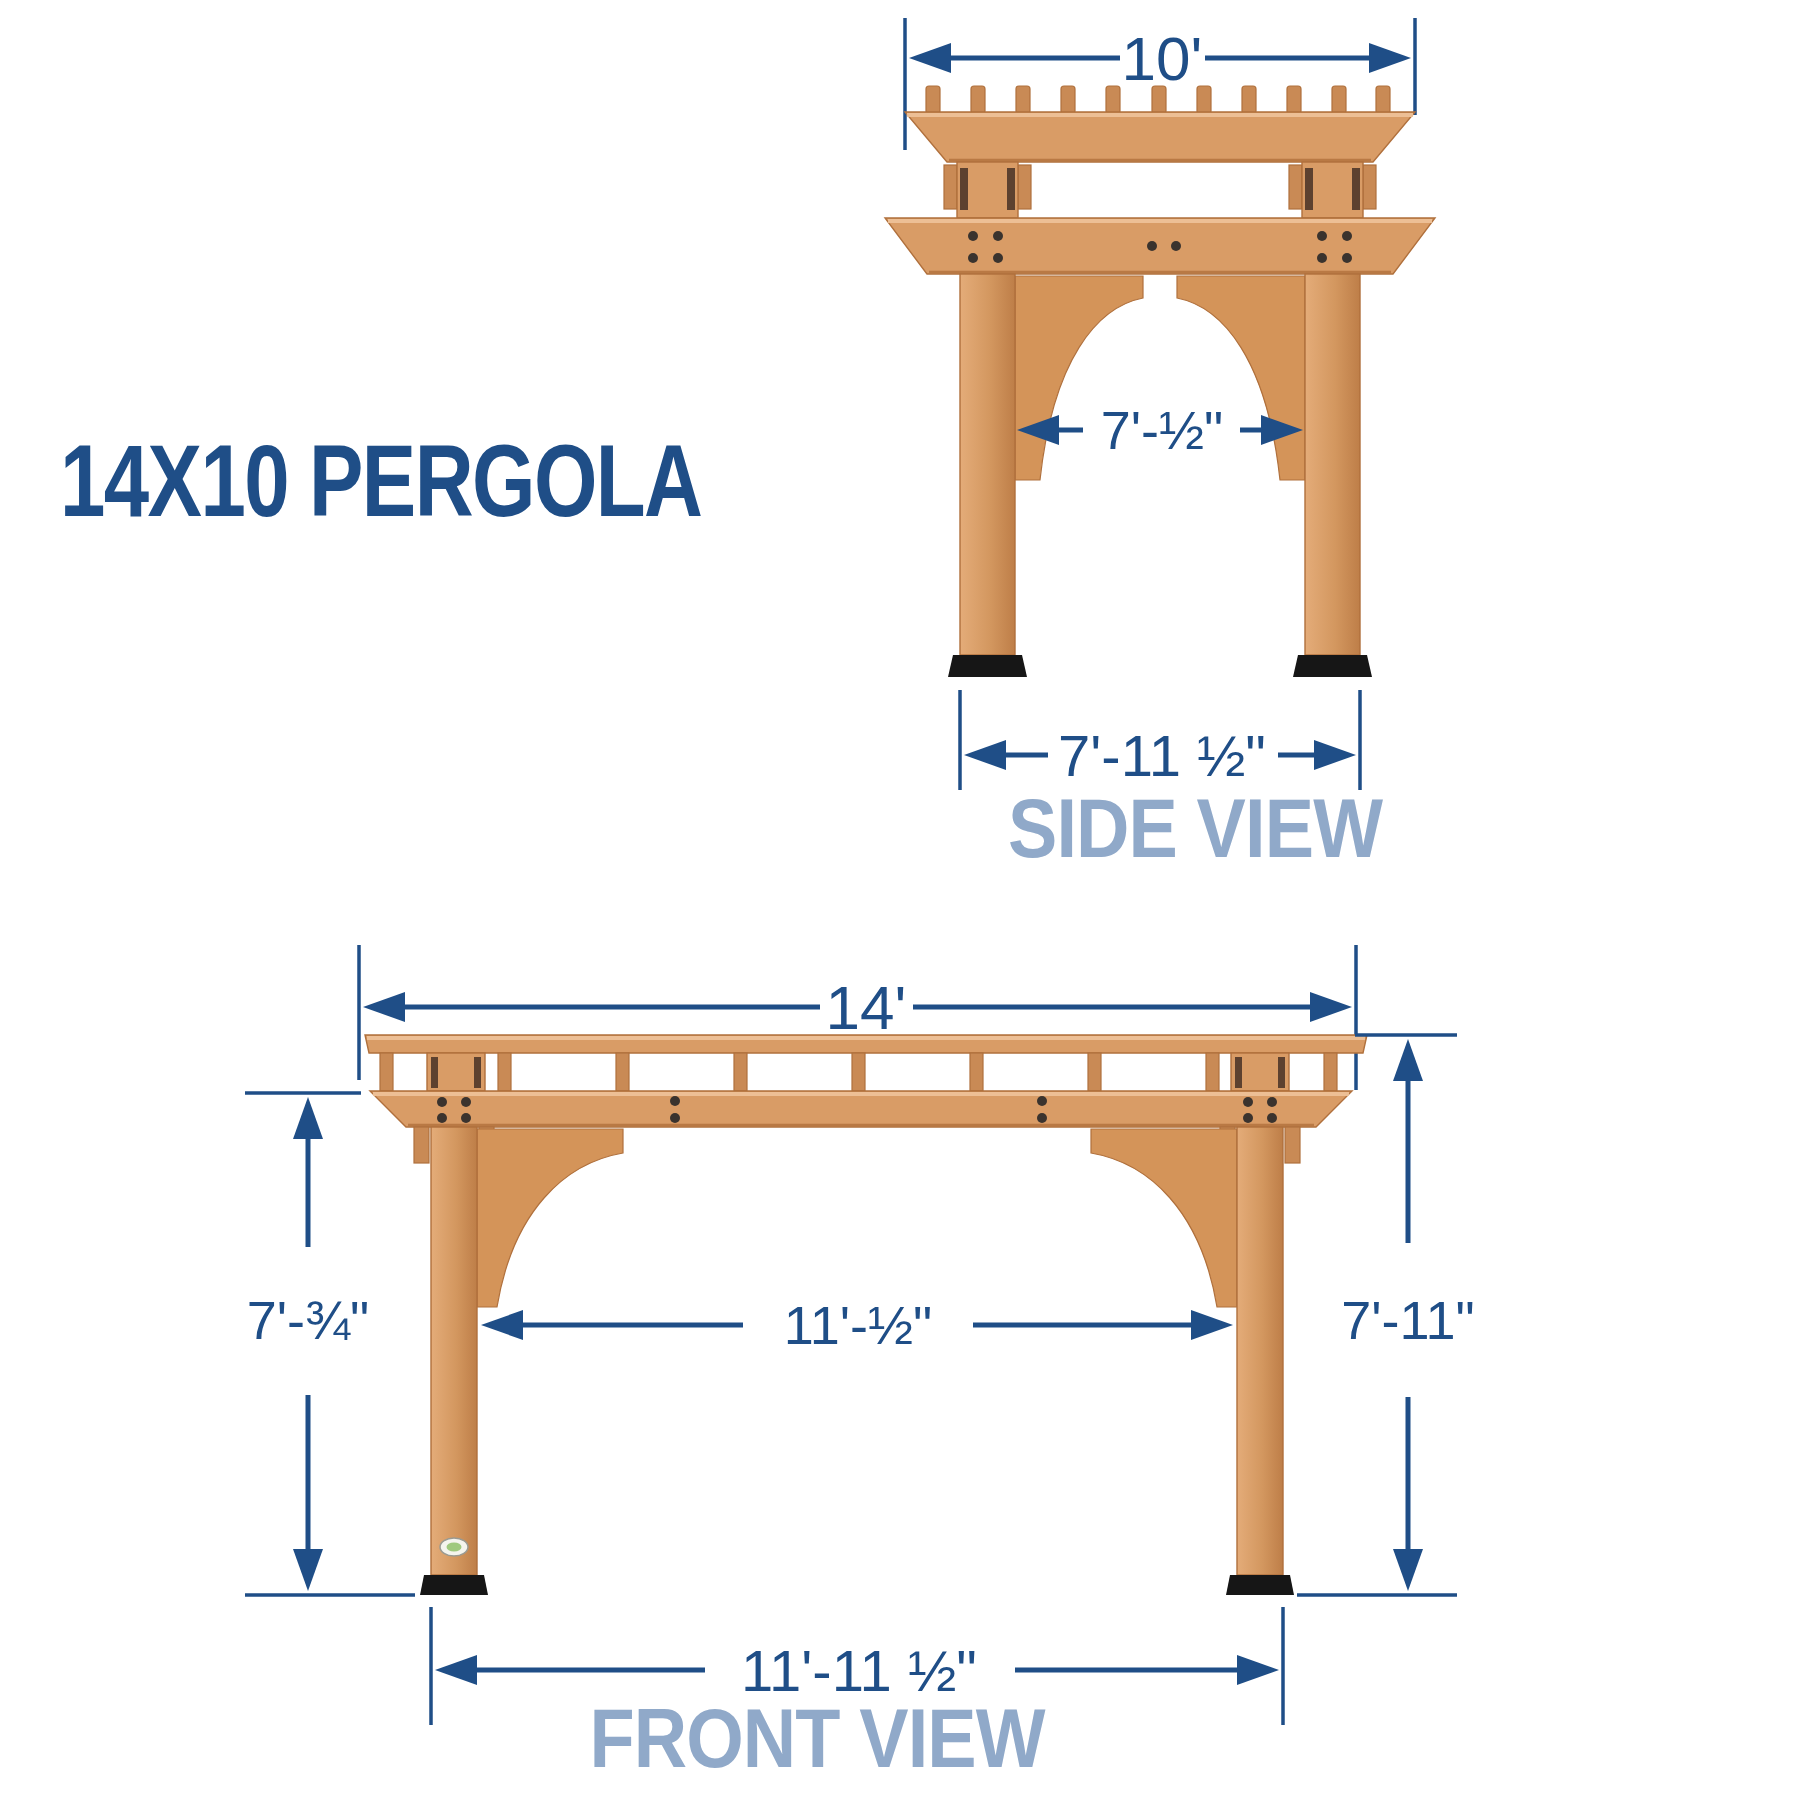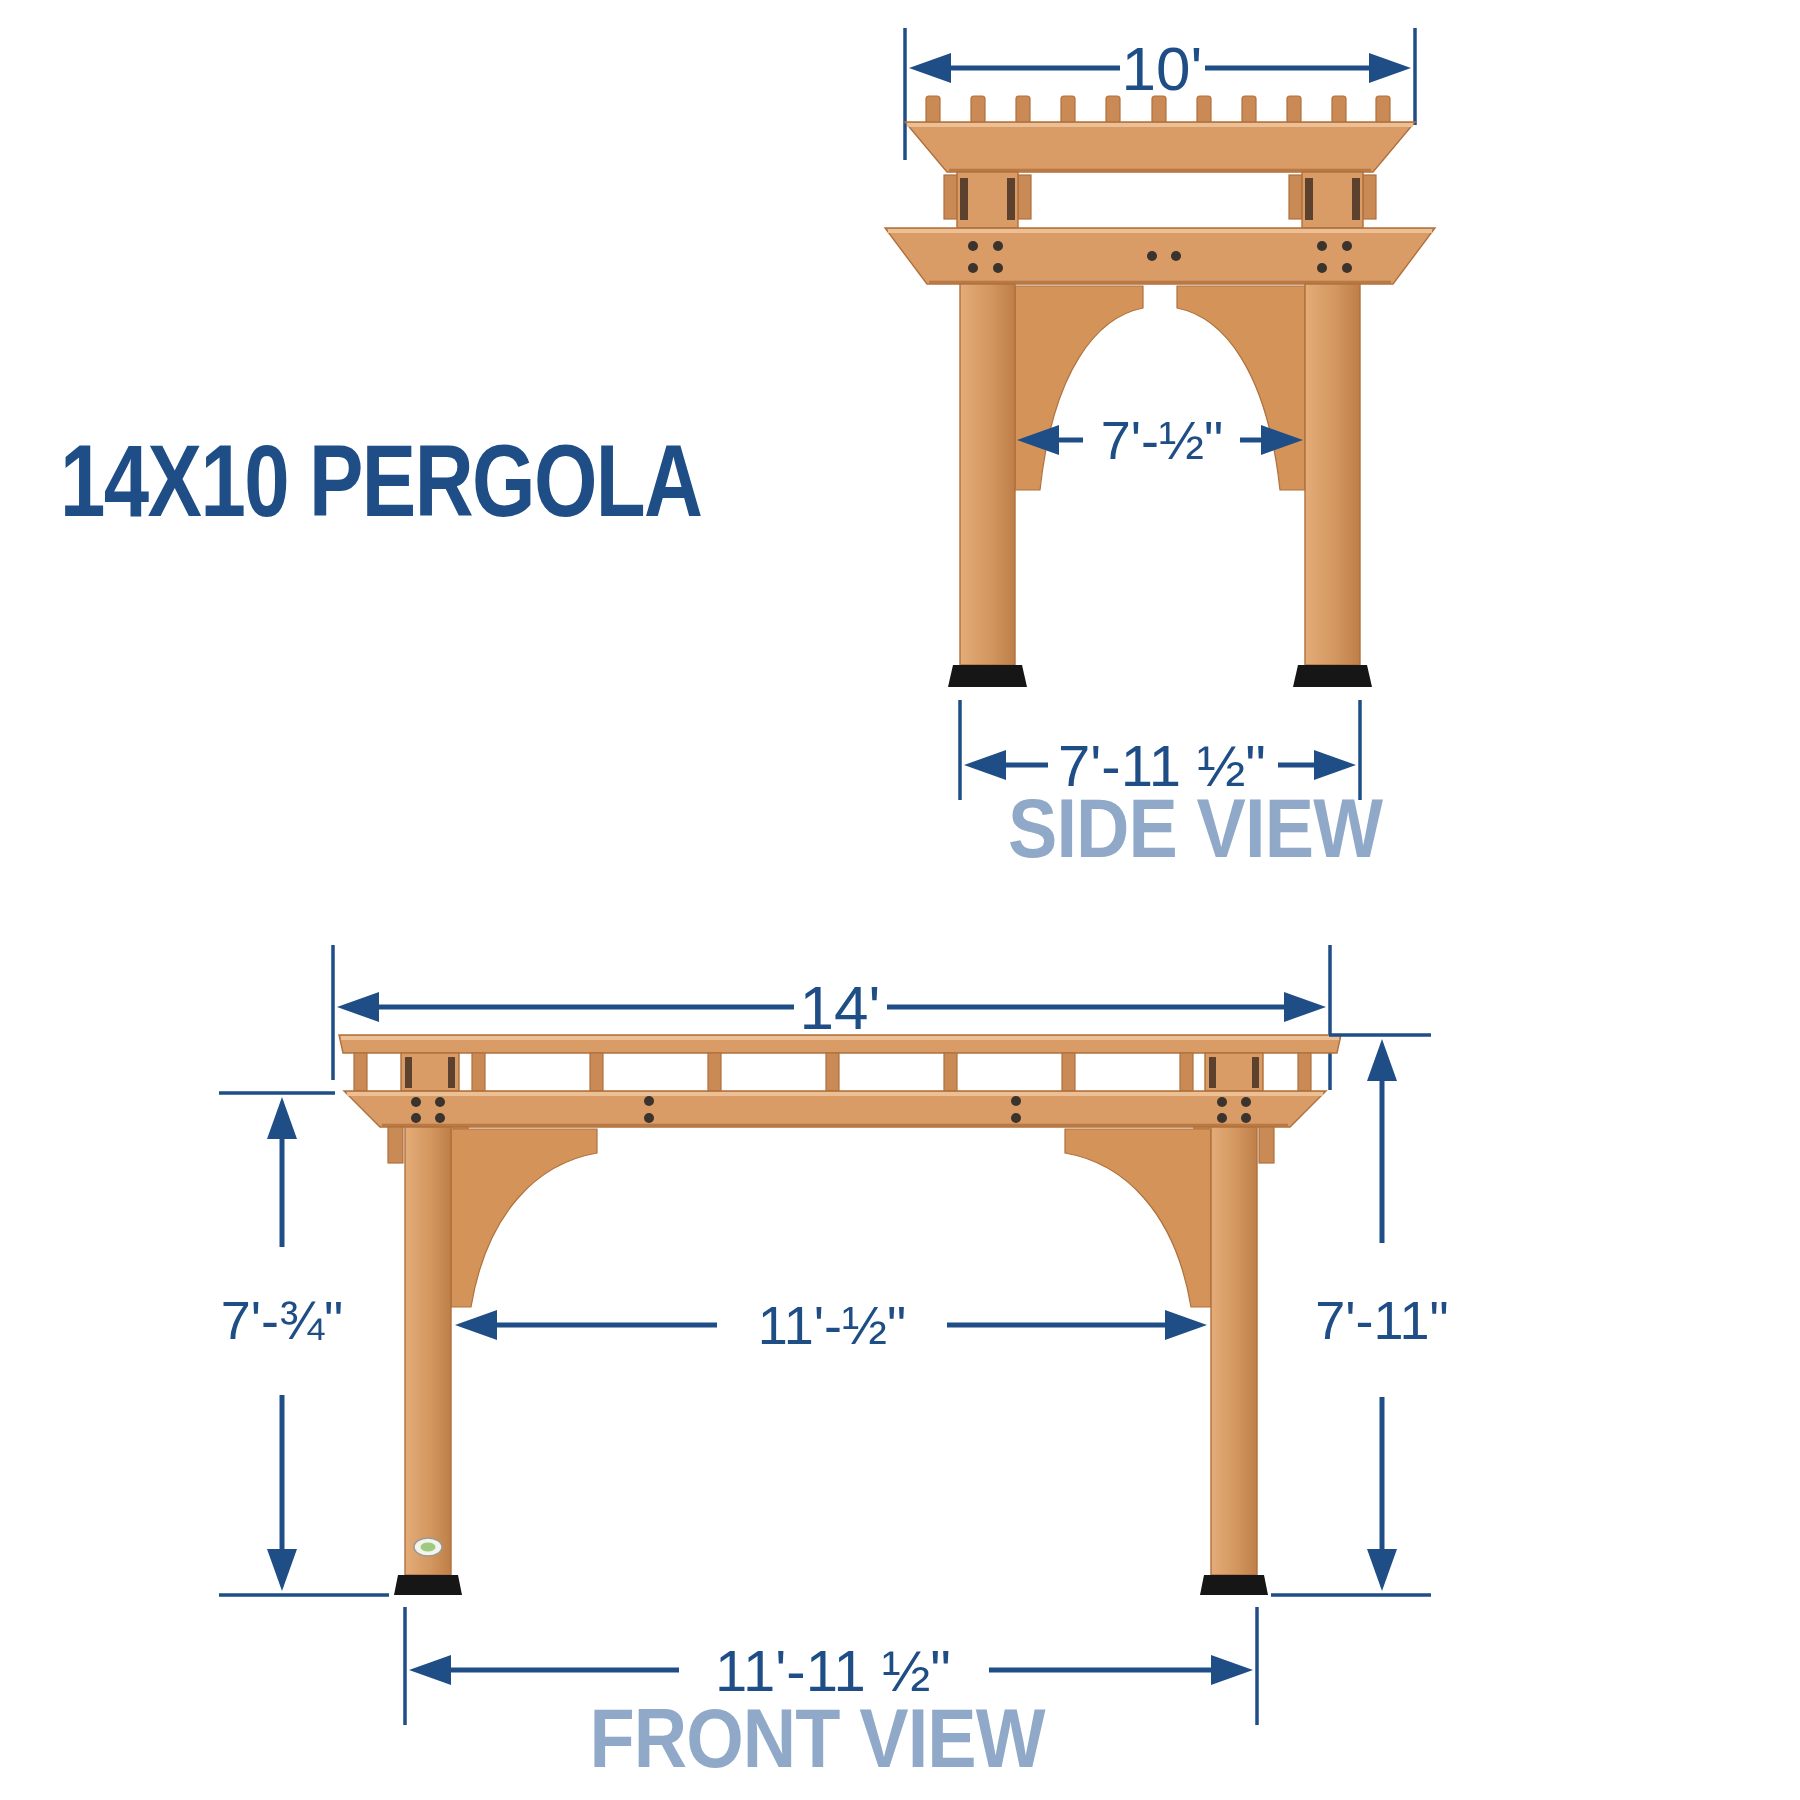--- a/index.html
+++ b/index.html
@@ -14,22 +14,22 @@
     white-space:nowrap;
   }
   .view-label{
     position:absolute;font-size:84px;font-weight:bold;letter-spacing:-1px;
     color:var(--view-label);text-align:center;transform:scaleX(.88);
     transform-origin:center;white-space:nowrap;
   }
   .side-label{left:895px;top:780px;width:600px;}
   .front-label{left:517px;top:1690px;width:600px;}
   figure.view{position:absolute;margin:0;padding:0;}
-  .view-side{left:810px;top:10px;width:700px;height:880px;}
-  .view-front{left:139px;top:895px;width:1360px;height:880px;}
+  .view-side{left:810px;top:0;width:700px;height:880px;}
+  .view-front{left:165px;top:895px;width:1360px;height:880px;}
 
   
   .dim-line{stroke:var(--accent);stroke-width:5;fill:none;stroke-linecap:butt;}
   .ext-line{stroke:var(--accent);stroke-width:3.5;fill:none;}
   .dim-arrow{fill:var(--accent);stroke:none;}
   .dim-text{
     fill:var(--accent);font-family:"Liberation Sans",sans-serif;
     text-anchor:middle;dominant-baseline:central;
   }
   .dim-text.big{font-size:62px;}

